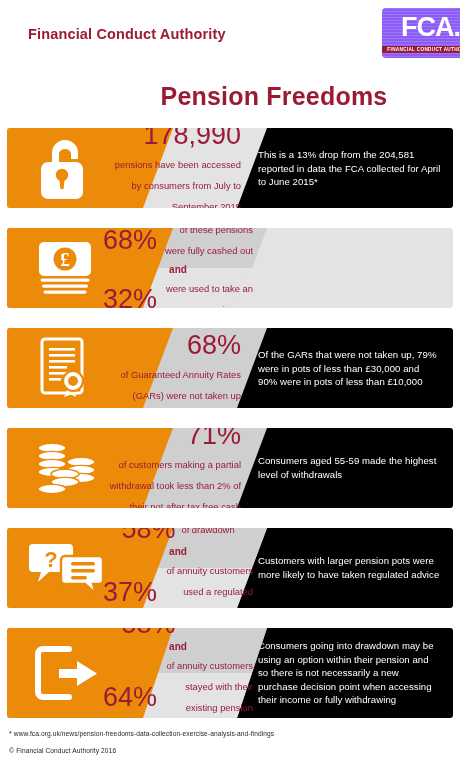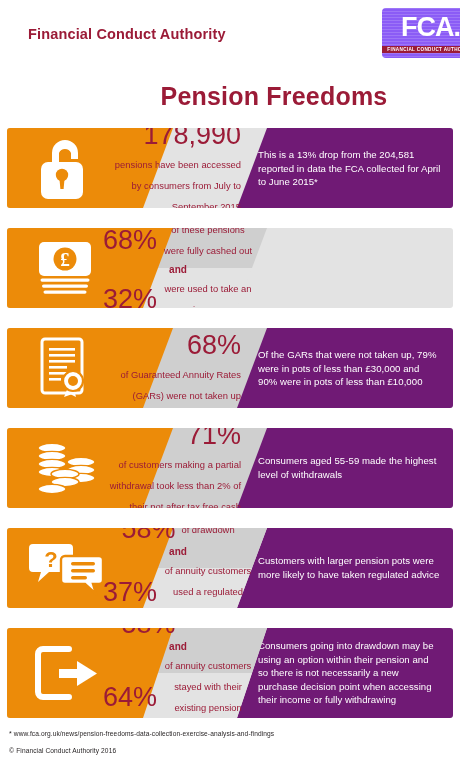--- a/index.html
+++ b/index.html
@@ -131,21 +131,21 @@
     position: absolute;
     left: 0; right: 0; bottom: 0; height: 50%;
     background: #e3e3e3;
   }
 
   
   .note-panel {
     position: absolute;
     right: 0; top: 0; bottom: 0;
     width: 260px;
-    background: #701a75;
+    background: #000000;
     z-index: 1;
   }
   .note-text {
     position: absolute;
     left: 65px;
     right: 12px;
     top: 50%;
     transform: translateY(-50%);
     color: #ffffff;
     font-size: 9.6px;
@@ -183,21 +183,21 @@
   
   .inline-stat {
     display: flex;
     align-items: center;
     justify-content: center;
     gap: 6px;
   }
   .inline-stat .big-num { line-height: 28px; }
   .inline-stat .sub-text {
     margin-top: 0;
-    text-align: center;
+    text-align: right;
   }
   .and-word {
     text-align: center;
     font-size: 10px;
     font-weight: bold;
     color: #9b1b37;
   }
   .stat-stack {
     position: absolute;
     left: 0; right: 0; top: 0; bottom: 0;

